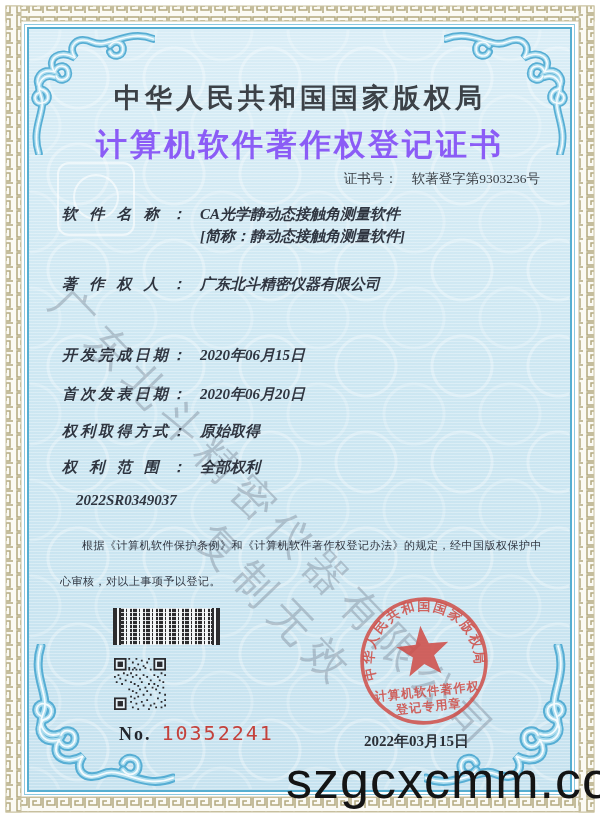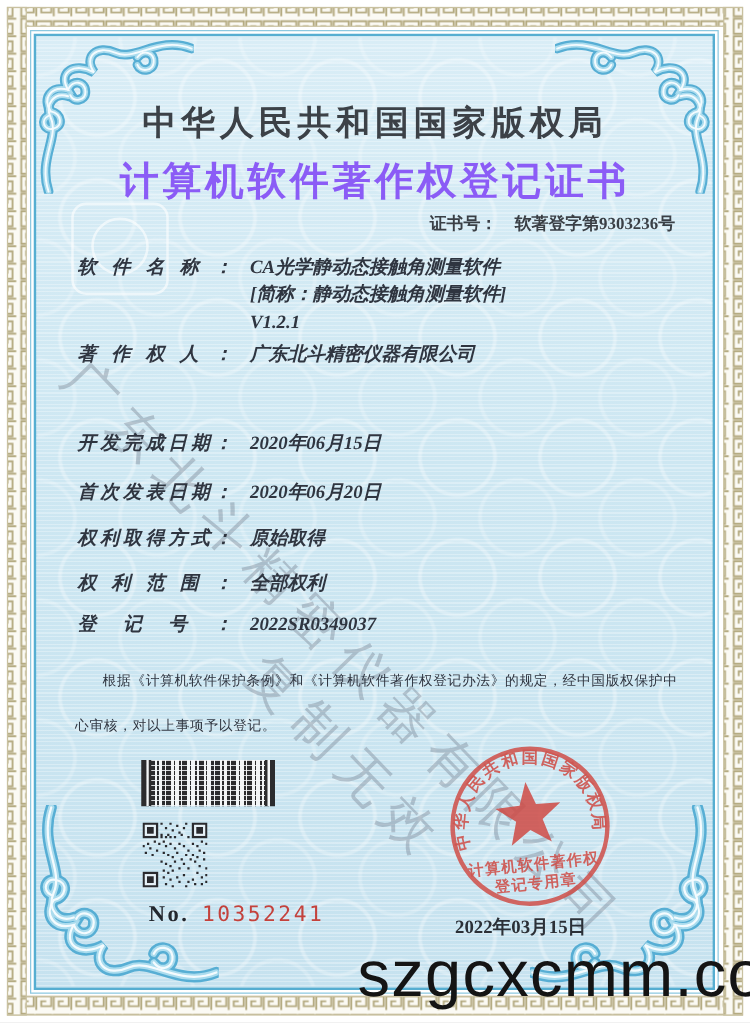--- a/index.html
+++ b/index.html
@@ -51,21 +51,21 @@
       font-size:42px;letter-spacing:10px;white-space:nowrap;
       transform-origin:left top;transform:rotate(46deg);font-weight:400;}
   .wm1{left:78px;top:276px;}
   .wm2{left:224px;top:512px;}
   
   .txt{position:absolute;z-index:6;color:#2f3540;}
   .authority{left:0;right:0;top:80px;text-align:center;font-size:27px;font-weight:700;
              letter-spacing:4px;color:#3c4147;}
   .cert-title{left:0;right:0;top:124px;text-align:center;font-size:31px;font-weight:700;
               letter-spacing:3px;color:#8b5cf6;}
-  .certno{right:60px;top:170px;font-size:13.5px;font-weight:700;color:#3a3f45;}
+  .certno{right:60px;top:170px;font-size:13.5px;font-weight:400;color:#3a3f45;}
   .certno .sep{display:inline-block;width:14px;}
   .row{left:62px;width:482px;font-size:15px;font-weight:700;line-height:22px;font-style:italic;}
   .lbl{display:inline-block;width:124px;text-align:justify;text-align-last:justify;
        vertical-align:top;}
   .val{display:inline-block;vertical-align:top;padding-left:14px;}
   .vline{display:block;}
   .statement{left:60px;top:527px;width:486px;font-size:11px;font-weight:400;
              line-height:36px;text-indent:2em;letter-spacing:.5px;}
   
   .barcode{
@@ -75,21 +75,21 @@
       repeating-linear-gradient(90deg,#2c2c2e 0 2px,#f2f5f6 2px 3px,#2c2c2e 3px 7px,#f2f5f6 7px 9px,#2c2c2e 9px 10px,#f2f5f6 10px 13px);
     border-left:4px solid #2c2c2e;border-right:4px solid #2c2c2e;
     box-shadow:inset 2px 0 0 #f2f5f6,inset -2px 0 0 #f2f5f6,inset 4px 0 0 #2c2c2e,inset -4px 0 0 #2c2c2e;
   }
   
   .qr{position:absolute;left:114px;top:658px;width:52px;height:52px;z-index:6;}
   
   .serial{left:95px;top:721px;font-size:18px;z-index:6;}
   .no-label{color:#23272e;font-weight:700;letter-spacing:2px;margin-left:24px;}
   .no-value{color:#c4423c;font-family:"DejaVu Sans Mono","Liberation Mono",monospace;
-            font-size:17px;letter-spacing:2px;margin-left:10px;}
+            font-size:20px;letter-spacing:2px;margin-left:10px;}
   
   .seal{position:absolute;left:355px;top:592px;width:138px;height:138px;z-index:7;
         transform:rotate(-6deg);opacity:.92;}
   .issue-date{left:364px;top:732px;font-size:15px;font-weight:700;color:#2b3037;z-index:8;}
   
   .url-overlay{
     position:absolute;left:286px;top:750px;z-index:9;white-space:nowrap;
     font-family:"Liberation Sans","DejaVu Sans",sans-serif;
     font-size:52px;color:#141414;letter-spacing:1px;font-weight:400;
   }
@@ -150,39 +150,39 @@
   <div class="embossed"></div>
 
   <div class="wm wm1">广东北斗精密仪器有限公司</div>
   <div class="wm wm2">复制无效</div>
 
   <div class="txt authority">中华人民共和国国家版权局</div>
   <div class="txt cert-title">计算机软件著作权登记证书</div>
   <div class="txt certno"><span>证书号：</span><span class="sep"></span><span>软著登字第9303236号</span></div>
 
   <div class="txt row" style="top:203px">
-    <span class="lbl">软件名称：</span><span class="val"><span class="vline">CA光学静动态接触角测量软件</span><span class="vline">[简称：静动态接触角测量软件]</span><span class="vline">V1.2.1</span></span>
+    <span class="lbl">软件名称：</span><span class="val"><span class="vline">CA光学静动态接触角测量软件</span><span class="vline">[简称：静动态接触角测量软件]</span></span>
   </div>
   <div class="txt row" style="top:273px">
     <span class="lbl">著作权人：</span><span class="val"><span class="vline">广东北斗精密仪器有限公司</span></span>
   </div>
   <div class="txt row" style="top:344px">
     <span class="lbl">开发完成日期：</span><span class="val"><span class="vline">2020年06月15日</span></span>
   </div>
   <div class="txt row" style="top:383px">
     <span class="lbl">首次发表日期：</span><span class="val"><span class="vline">2020年06月20日</span></span>
   </div>
   <div class="txt row" style="top:420px">
     <span class="lbl">权利取得方式：</span><span class="val"><span class="vline">原始取得</span></span>
   </div>
   <div class="txt row" style="top:456px">
     <span class="lbl">权利范围：</span><span class="val"><span class="vline">全部权利</span></span>
   </div>
   <div class="txt row" style="top:489px">
-    <span class="lbl">登记号：</span><span class="val"><span class="vline">2022SR0349037</span></span>
+    <span class="val"><span class="vline">2022SR0349037</span></span>
   </div>
 
   <div class="txt statement">根据《计算机软件保护条例》和《计算机软件著作权登记办法》的规定，经中国版权保护中心审核，对以上事项予以登记。</div>
 
   <div class="barcode"></div>
 
   <svg class="qr" viewBox="0 0 29 29">
     <g fill="#2a2a2e">
       <rect x="0" y="0" width="7" height="7"></rect>
         <rect x="22" y="0" width="7" height="7"></rect>

